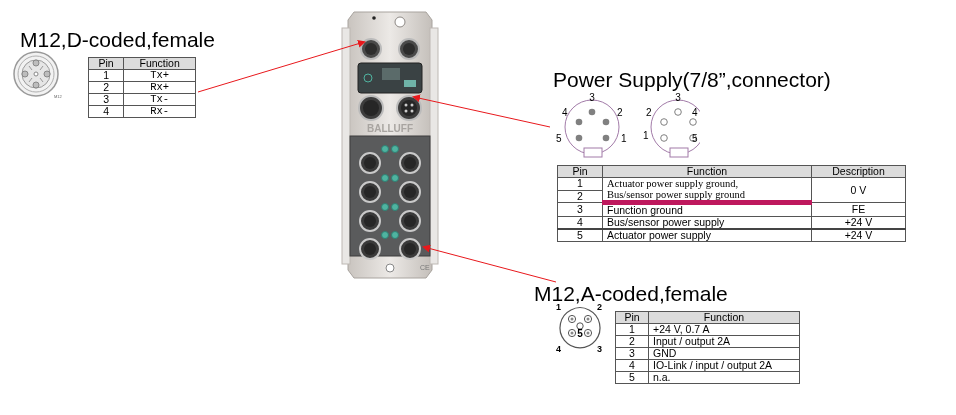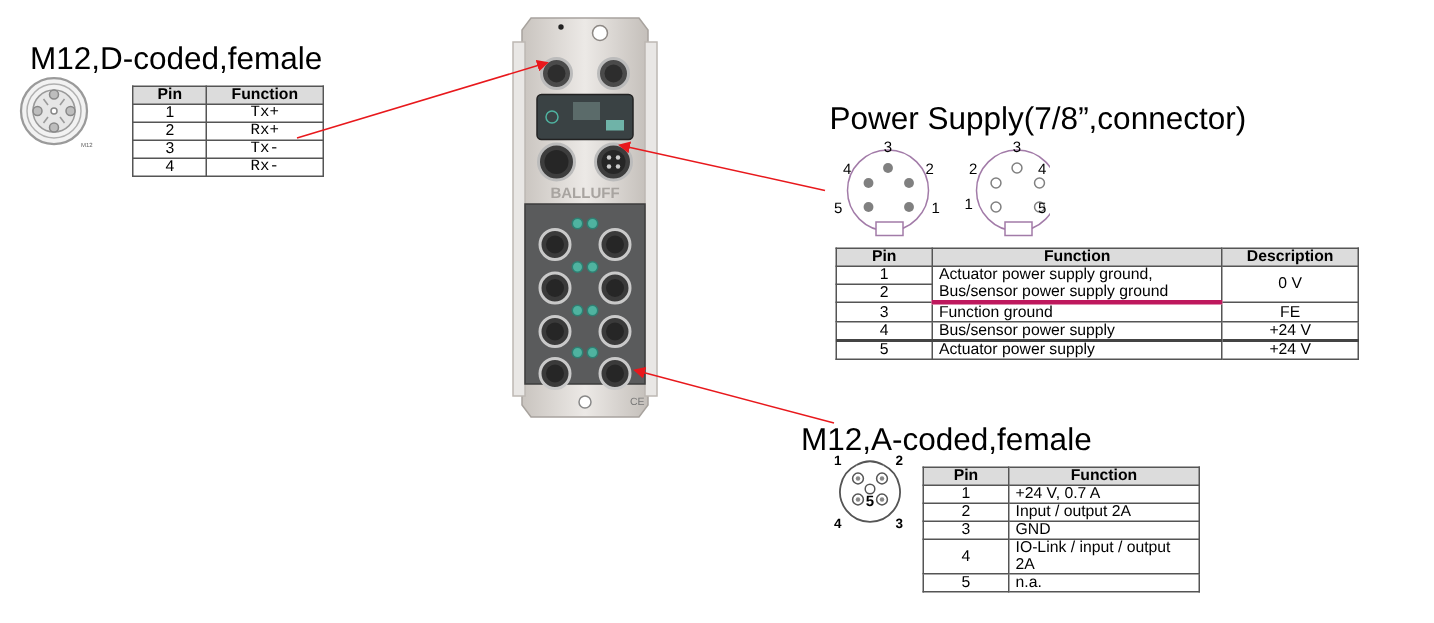--- a/index.html
+++ b/index.html
@@ -1,20 +1,20 @@
 <!DOCTYPE html>
 <html><head>
 <meta charset="utf-8">
 <style>
   html, body { margin:0; padding:0; background:#ffffff; }
   body { width:956px; height:415px; position:relative; overflow:hidden; font-family:"Liberation Sans", sans-serif; color:#000; }
   .abs { position:absolute; }
   .title { font-size:21px; white-space:nowrap; }
   table.pt { border-collapse:collapse; font-size:10.5px; position:absolute; }
-  table.pt th { background:#dcdcdc; font-weight:bold; border:1px solid #555; padding:0 16px; height:11px; line-height:11px; }
+  table.pt th { background:#dcdcdc; font-weight:normal; border:1px solid #555; padding:0 4px; height:11px; line-height:11px; }
   table.pt td { border:1px solid #555; padding:0 4px; height:11px; line-height:11px; }
   table.pt td.c { text-align:center; }
   table.pt td.l { text-align:left; }
   table.pt td.vl { border-left:1px solid #000;font-family:Liberation Mono, monospace; }
   svg text { font-family:"Liberation Sans", sans-serif; }
 </style>
 </head>
 <body>
 
 <div class="abs title" style="left:20px;top:28px;">M12,D-coded,female</div>
@@ -195,21 +195,21 @@
 
 <table class="pt" style="left:557px;top:165px;width:349px;">
   <tbody>
       <tr>
     <th style="width:36px;">Pin</th>
     <th style="width:200px;">Function</th>
     <th>Description</th>
   </tr>
   <tr>
     <td class="c">1</td>
-    <td class="l" rowspan="2" style="border-bottom:3px solid #be185d;">
+    <td class="l" rowspan="2" style="border-bottom:5px solid #be185d;font-family:Liberation Serif, serif;">
       <span>Actuator power supply ground,</span><br><span>Bus/sensor power supply ground</span>
     </td>
     <td class="c" rowspan="2">0 V</td>
   </tr>
   <tr>
     <td class="c">2</td>
   </tr>
   <tr>
     <td class="c">3</td>
     <td class="l">Function ground</td>

